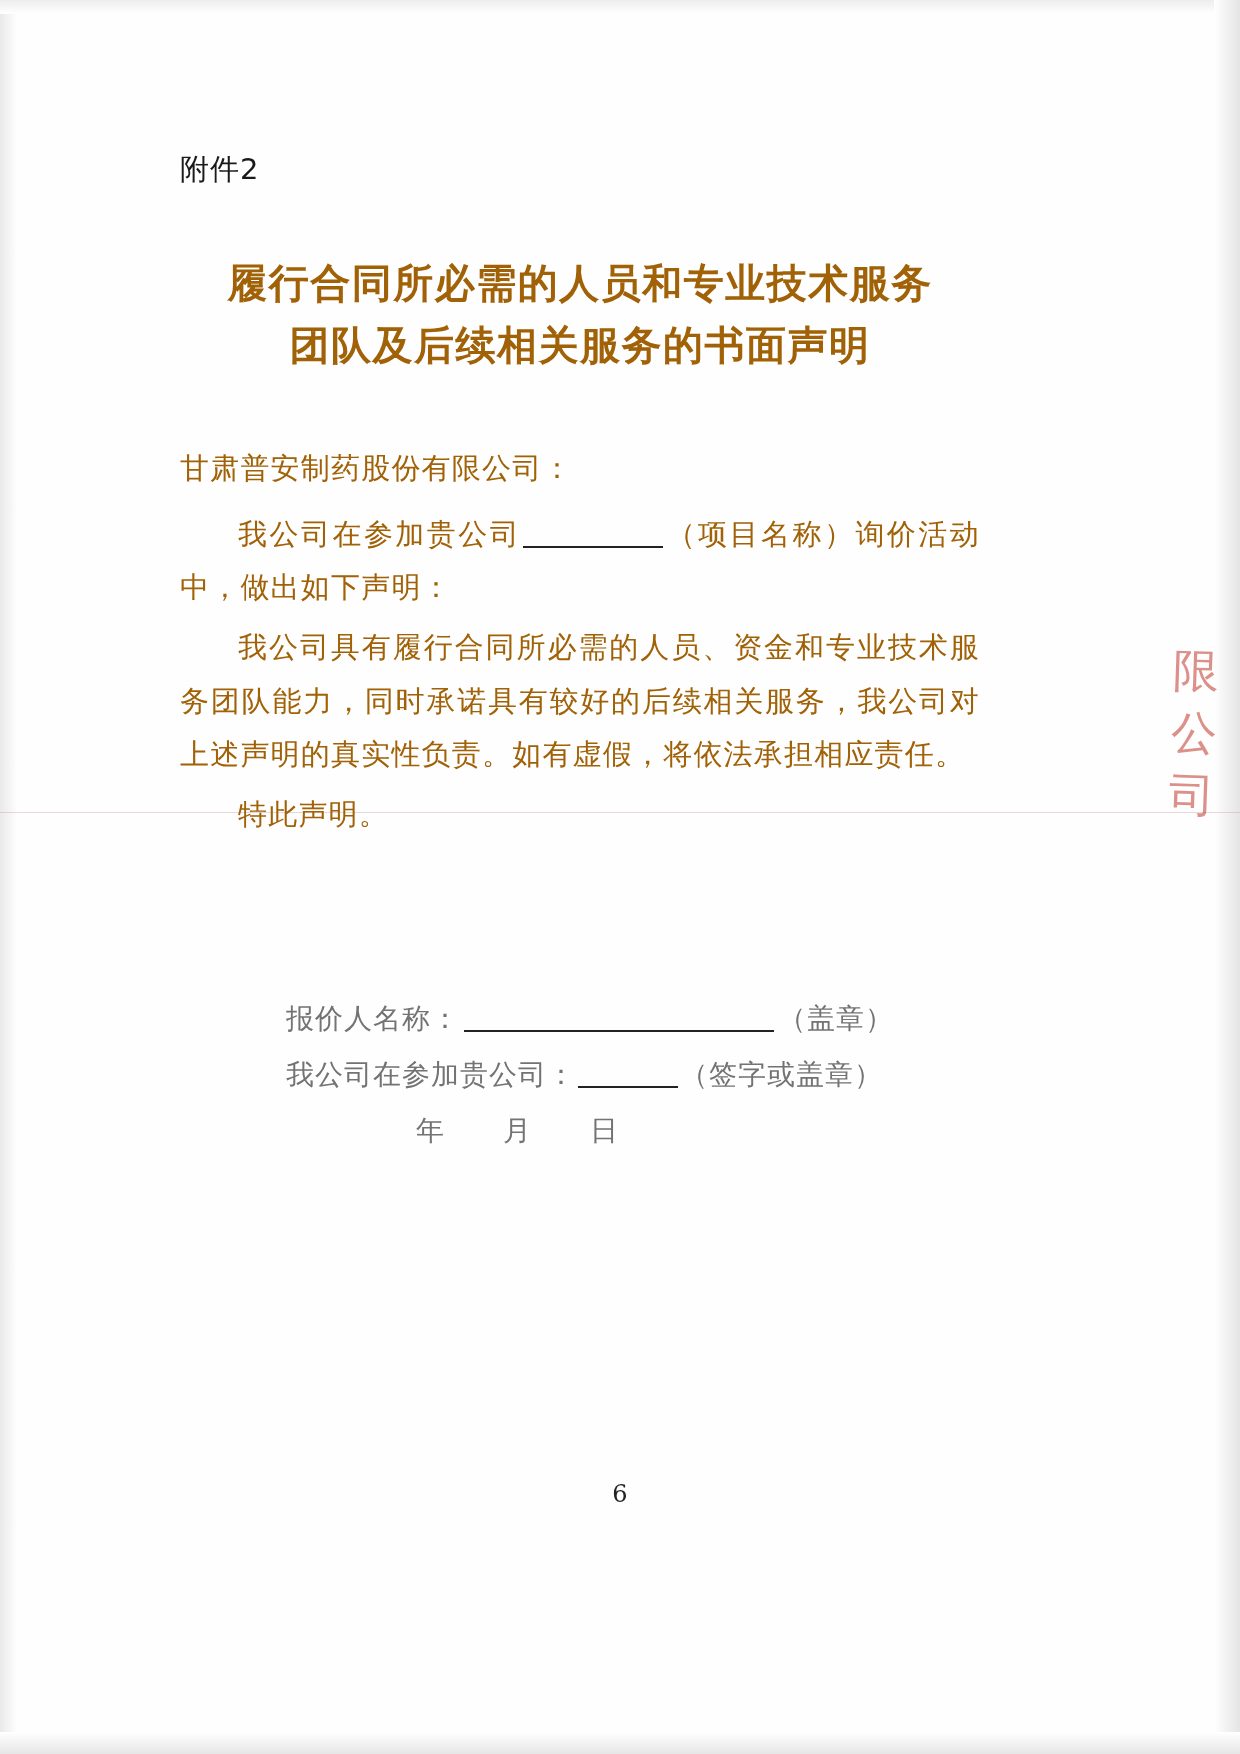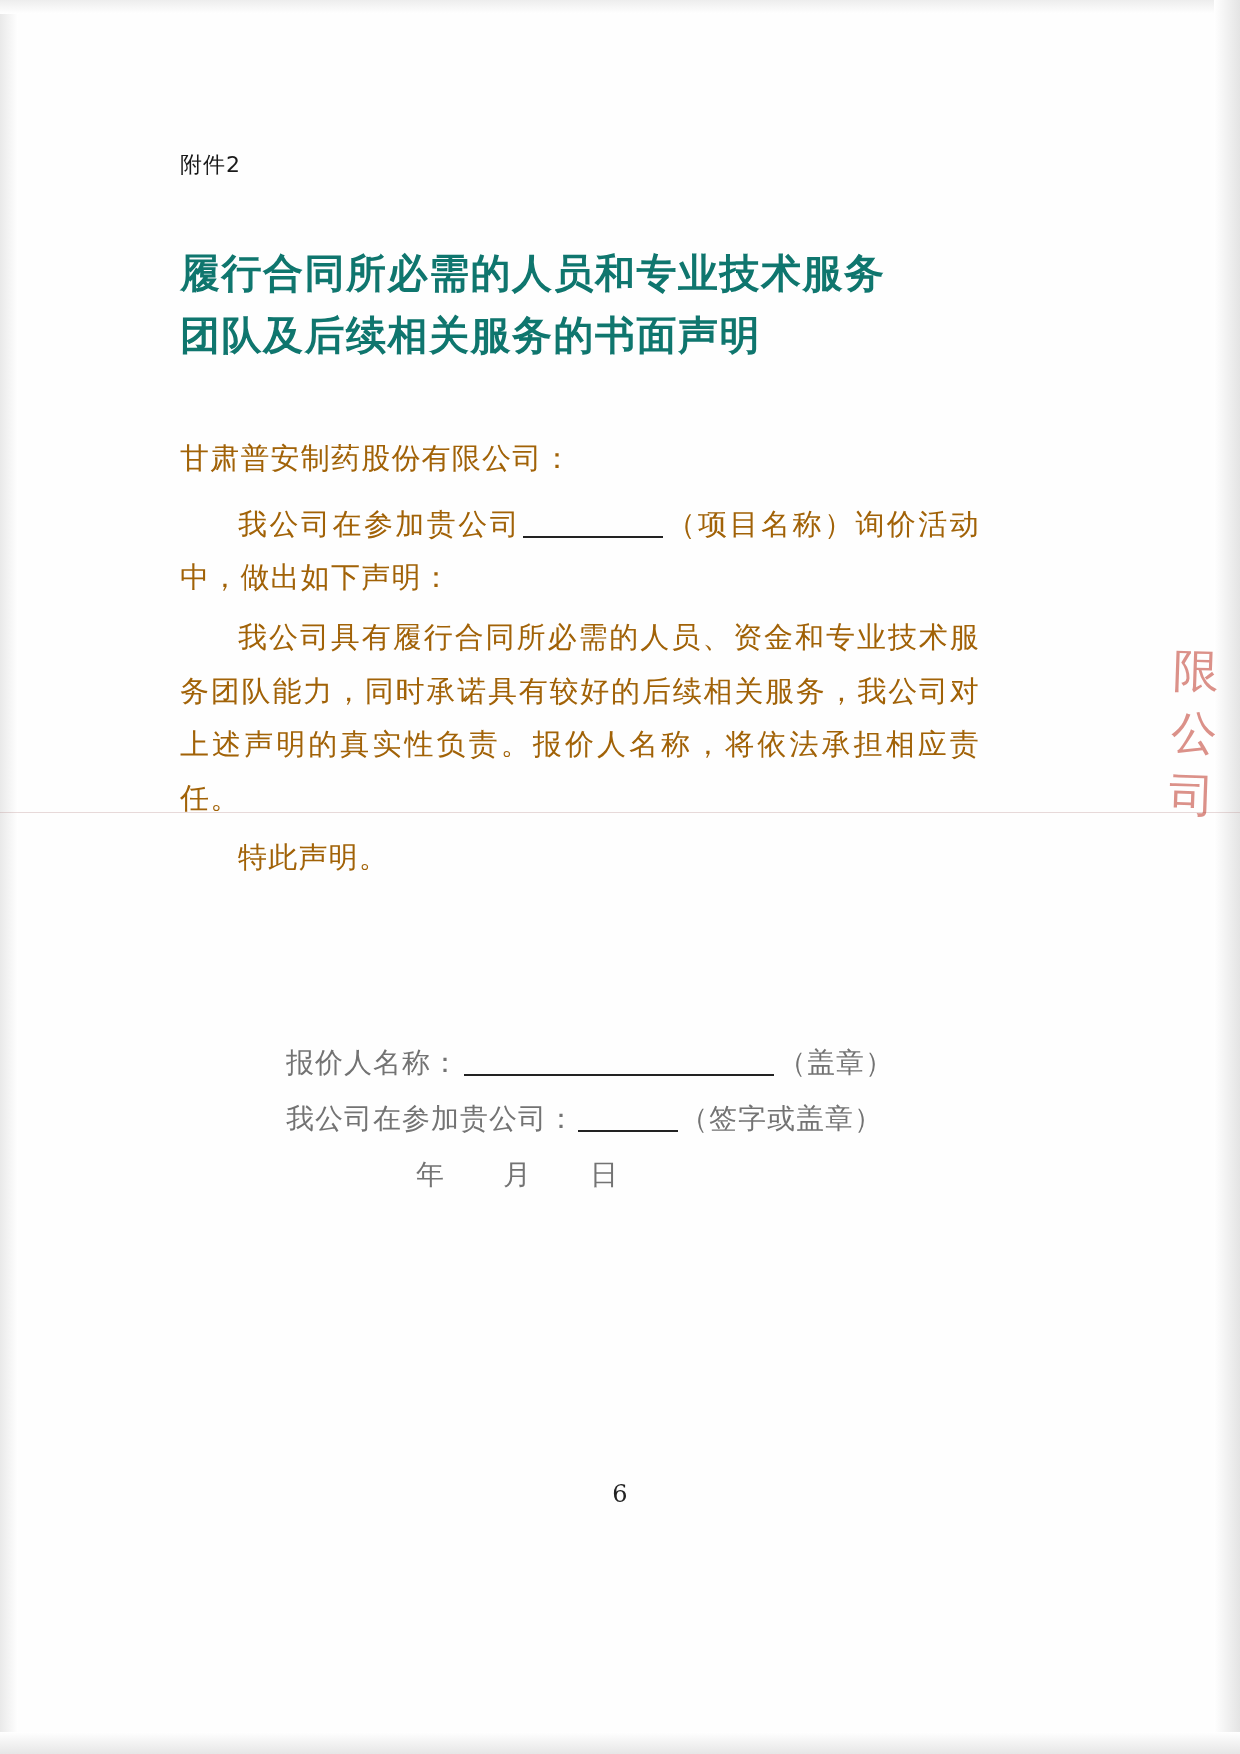--- a/index.html
+++ b/index.html
@@ -48,34 +48,34 @@
   }
 
   .content {
     position: absolute;
     left: 180px;
     top: 150px;
     width: 800px;
   }
 
   .attachment-label {
-    font-size: 22px;
+    font-size: 29px;
     letter-spacing: 1px;
     color: #1a1a1a;
     font-family: "DejaVu Sans", "Liberation Sans", sans-serif;
   }
 
   .doc-title {
     margin-top: 62px;
-    text-align: left;
+    text-align: center;
     font-weight: bold;
     font-size: 40px;
     line-height: 1.55;
     letter-spacing: 1.5px;
-    color: #0f766e;
+    color: #a16207;
     font-family: "DejaVu Serif", "Liberation Serif", serif;
   }
   .doc-title .line2 {
     display: block;
   }
 
   .body-block {
     margin-top: 66px;
     font-size: 29px;
     line-height: 1.85;
@@ -188,21 +188,21 @@
     <div class="doc-title">
       <span class="line1">履行合同所必需的人员和专业技术服务</span>
       <span class="line2">团队及后续相关服务的书面声明</span>
     </div>
 
     <div class="body-block">
       <div class="salutation">甘肃普安制药股份有限公司：</div>
 
       <p class="para"><span>我公司在参加贵公司</span><span class="blank-short"></span><span>（项目名称）询价活动中，做出如下声明：</span></p>
 
-      <p class="para">我公司具有履行合同所必需的人员、资金和专业技术服务团队能力，同时承诺具有较好的后续相关服务，我公司对上述声明的真实性负责。报价人名称，将依法承担相应责任。</p>
+      <p class="para">我公司具有履行合同所必需的人员、资金和专业技术服务团队能力，同时承诺具有较好的后续相关服务，我公司对上述声明的真实性负责。如有虚假，将依法承担相应责任。</p>
 
       <p class="para">特此声明。</p>
     </div>
 
     <div class="sign-block">
       <div><span>报价人名称：</span><span class="blank-long"></span><span>（盖章）</span></div>
 
       <div><span>我公司在参加贵公司：</span><span class="blank-mid"></span><span>（签字或盖章）</span></div>
 
       <div class="date-line"><span>年</span><span class="date-gap"></span><span>月</span><span class="date-gap"></span><span>日</span></div>

